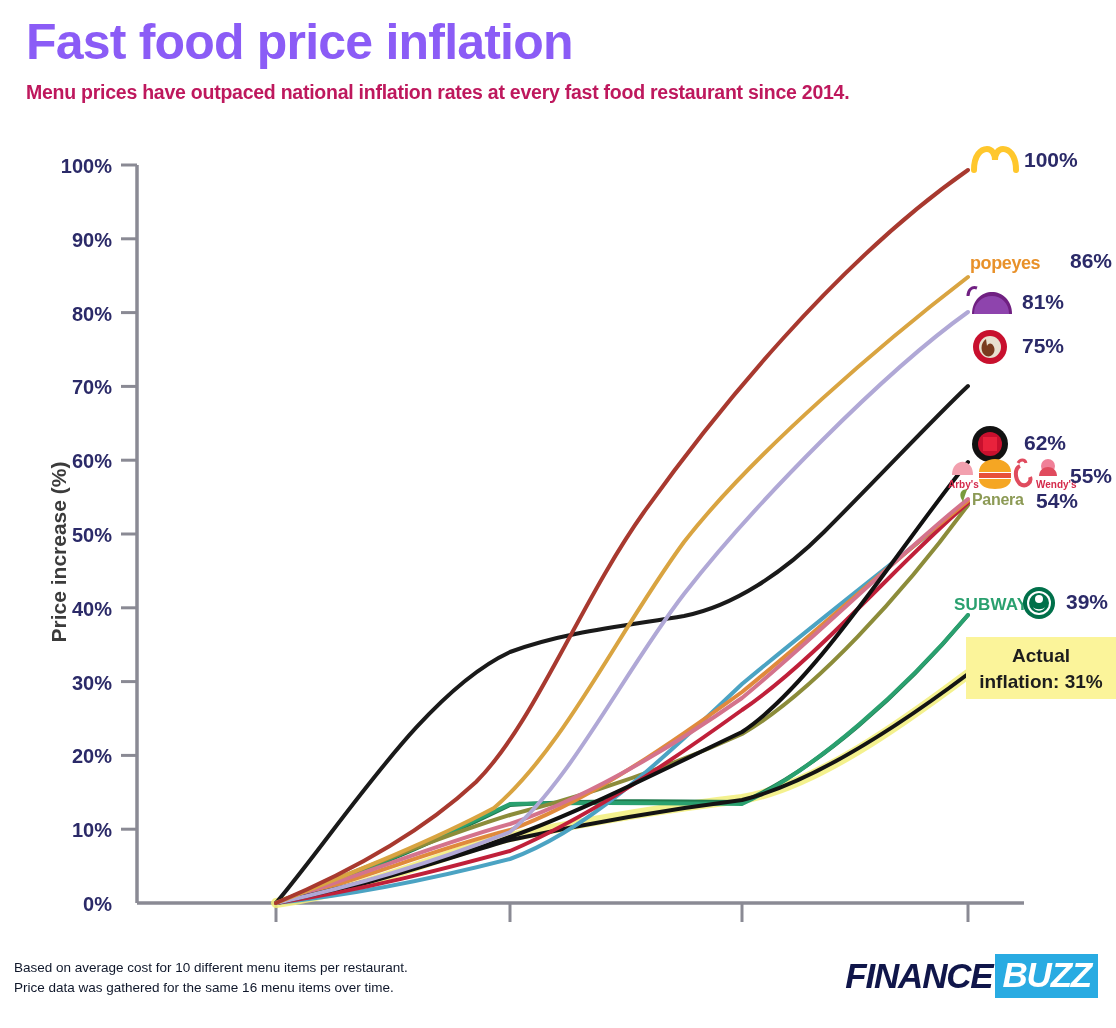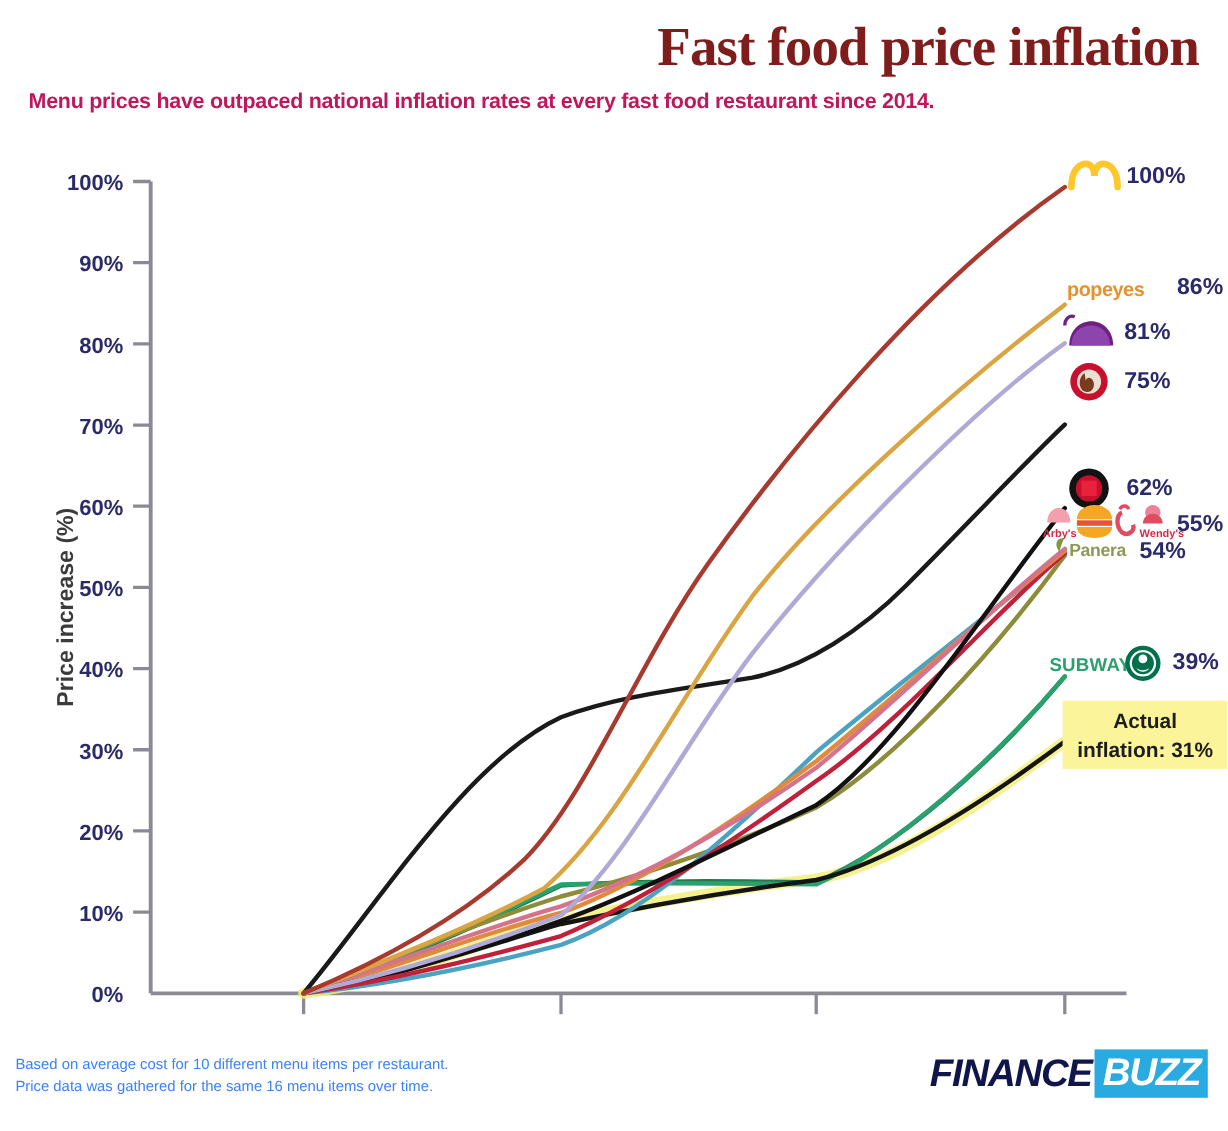--- a/index.html
+++ b/index.html
@@ -25,25 +25,24 @@
   .header {
     position: absolute;
     left: 26px;
     top: 16px;
     width: 1064px;
   }
 
   .chart-title {
     font-size: 50px;
     font-weight: bold;
-    color: #7f1d1d;
+    color: #8b5cf6;
     letter-spacing: -0.8px;
     line-height: 1.05;
-    font-family: Liberation Serif, serif;
-    text-align: right;
+    font-family: Liberation Sans, sans-serif;
   }
 
   .chart-subtitle {
     margin-top: 12px;
     font-size: 19.5px;
     font-weight: bold;
     color: #be185d;
     letter-spacing: -0.25px;
     font-family: "Liberation Sans", sans-serif;
   }
@@ -115,21 +114,21 @@
     width: 1088px;
     height: 60px;
   }
 
   .footnote {
     position: absolute;
     left: 0;
     top: 4px;
     font-size: 13.5px;
     line-height: 1.5;
-    color: #3b82f6;
+    color: #0f172a;
     font-family: "Liberation Sans", sans-serif;
   }
 
   .brand-logo {
     position: absolute;
     right: 4px;
     top: 0px;
     display: flex;
     align-items: center;
     height: 44px;

